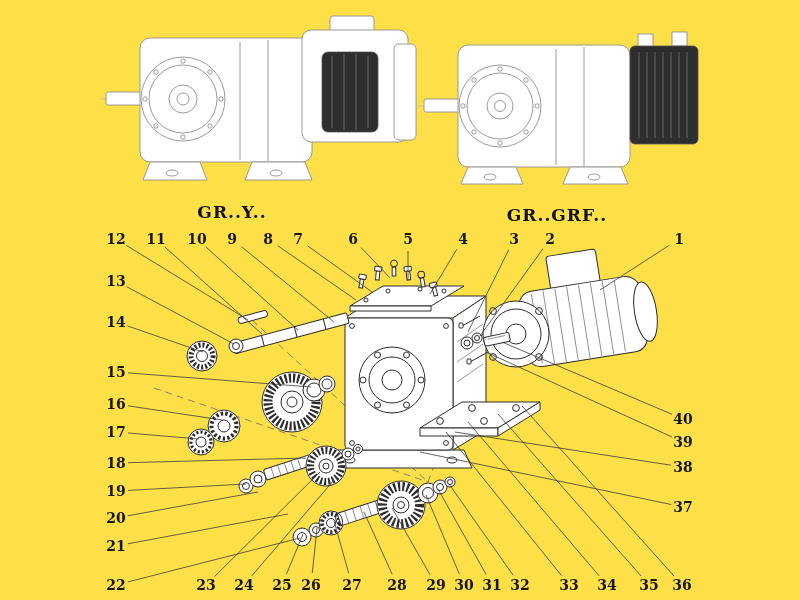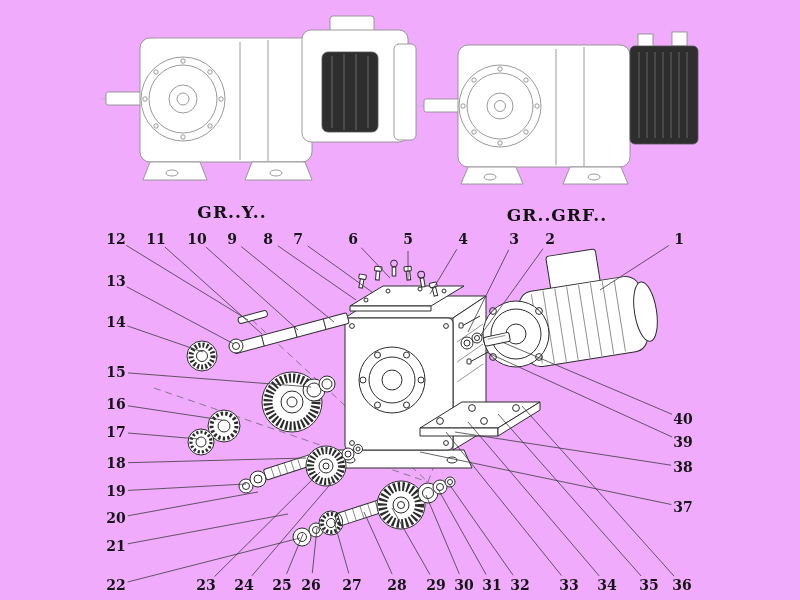--- a/index.html
+++ b/index.html
@@ -1,16 +1,16 @@
 <!DOCTYPE html>
 <html><head>
 <meta charset="utf-8">
 <style>
   html,body{margin:0;padding:0;background:#fff;width:800px;height:600px;overflow:hidden}
-  .stage{position:relative;width:800px;height:600px;background:#f0abfc}
+  .stage{position:relative;width:800px;height:600px;background:#fde047}
   svg{display:block}
   
   .lt{stroke:#8f8f8f;stroke-width:.9;fill:none}
   .ltf{stroke:#8f8f8f;stroke-width:.9;fill:#fff}
   .dk{fill:#2e2e2e;stroke:#555;stroke-width:.8}
   .fin{stroke:#6a6a6a;stroke-width:1;fill:none}
   .cl{stroke:#bdbdbd;stroke-width:.8;stroke-dasharray:10 4 2 4;fill:none}
   
   .ln{stroke:#2c2c2c;stroke-width:1;fill:none}
   .lnf{stroke:#2c2c2c;stroke-width:1;fill:#fff}

